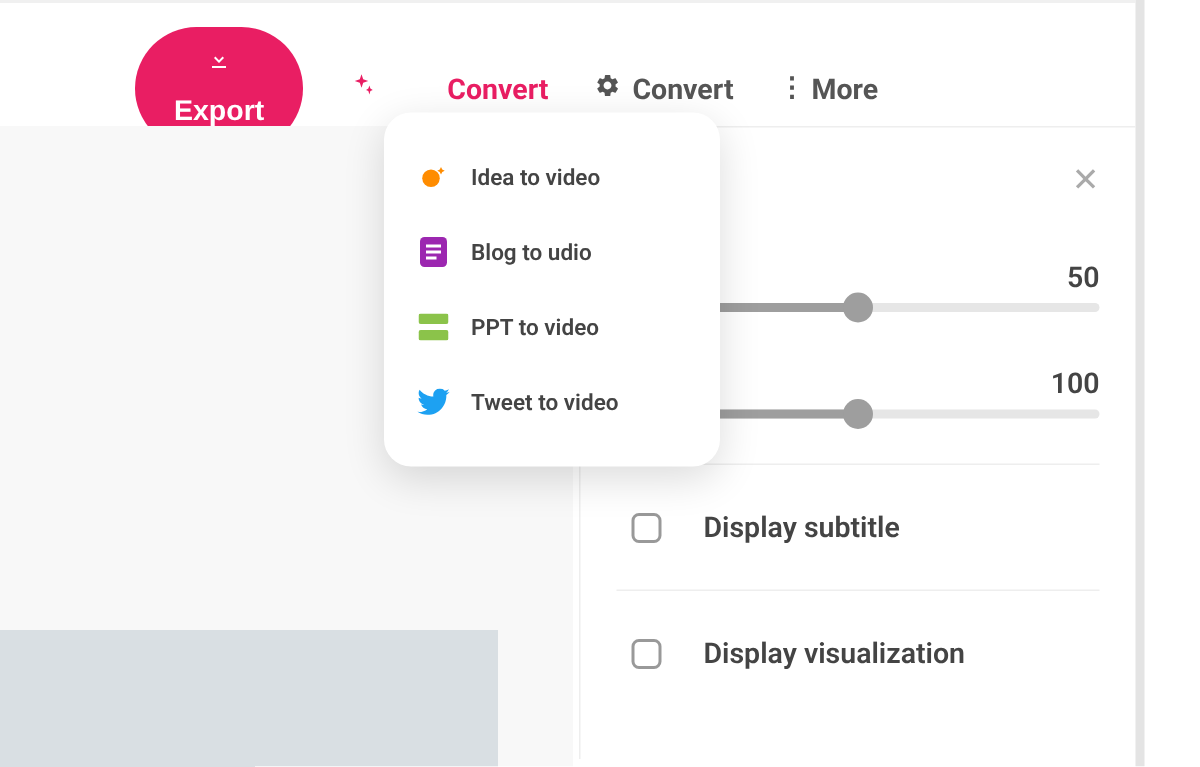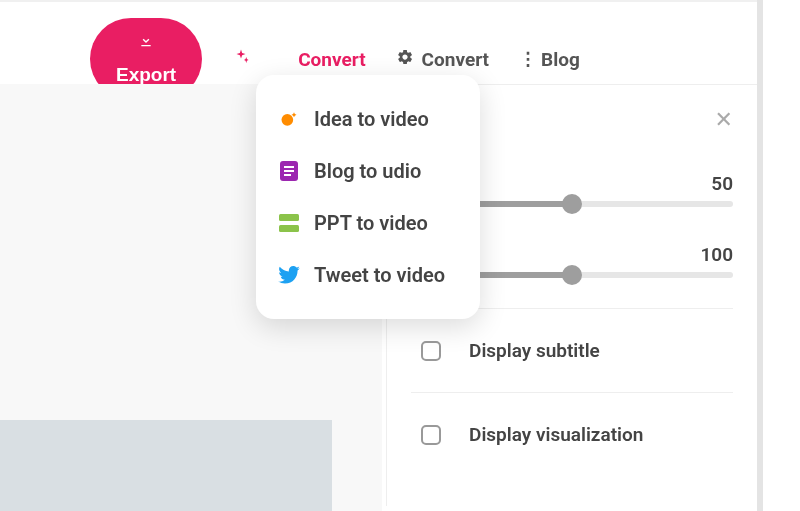--- a/index.html
+++ b/index.html
@@ -59,21 +59,21 @@
       border-radius: 18px;
       box-shadow: 0 8px 28px rgba(0,0,0,0.14);
       padding: 18px 0;
       z-index: 20;
     }
     .dropdown-item {
       display: flex;
       align-items: center;
       gap: 14px;
       padding: 14px 22px;
-      font-size: 20px;
+      font-size: 15px;
       font-weight: 600;
       color: #444;
       cursor: pointer;
     }
     .dd-icon { width: 22px; height: 22px; display: inline-flex; align-items: center; justify-content: center; }
     .canvas-bg {
       position: absolute;
       top: 84px;
       left: 0;
       width: 382px;
@@ -210,21 +210,21 @@
     <span>
       <svg width="18" height="18" viewBox="0 0 24 24" fill="#555">
           <path d="M19.1 12.9c0-.3.1-.6.1-.9s0-.6-.1-.9l2-1.5c.2-.1.2-.4.1-.6l-1.9-3.3c-.1-.2-.4-.3-.6-.2l-2.3.9c-.5-.4-1-.7-1.6-.9L14.5 3c0-.2-.2-.4-.5-.4h-3.8c-.2 0-.4.2-.5.4l-.3 2.5c-.6.2-1.1.5-1.6.9l-2.3-.9c-.2-.1-.5 0-.6.2L3 9c-.1.2-.1.5.1.6l2 1.5c0 .3-.1.6-.1.9s0 .6.1.9l-2 1.5c-.2.1-.2.4-.1.6l1.9 3.3c.1.2.4.3.6.2l2.3-.9c.5.4 1 .7 1.6.9l.3 2.5c0 .2.2.4.5.4h3.8c.2 0 .4-.2.5-.4l.3-2.5c.6-.2 1.1-.5 1.6-.9l2.3.9c.2.1.5 0 .6-.2l1.9-3.3c.1-.2.1-.5-.1-.6l-2-1.5zM12 15.5c-1.9 0-3.5-1.6-3.5-3.5s1.6-3.5 3.5-3.5 3.5 1.6 3.5 3.5-1.6 3.5-3.5 3.5z"></path>
         </svg>
     </span>
     <span>Convert</span>
   </div>
 
   <div class="toolbar-item">
     <span class="more-dots">⋮</span>
-    <span>Blog</span>
+    <span>More</span>
   </div>
 </div>
 
 <div class="canvas-bg"></div>
 <div class="canvas-tile"></div>
 
 <div class="side-panel">
   <div class="panel-header">
     <div class="panel-title">udio</div>
     <div class="close-x">✕</div>

